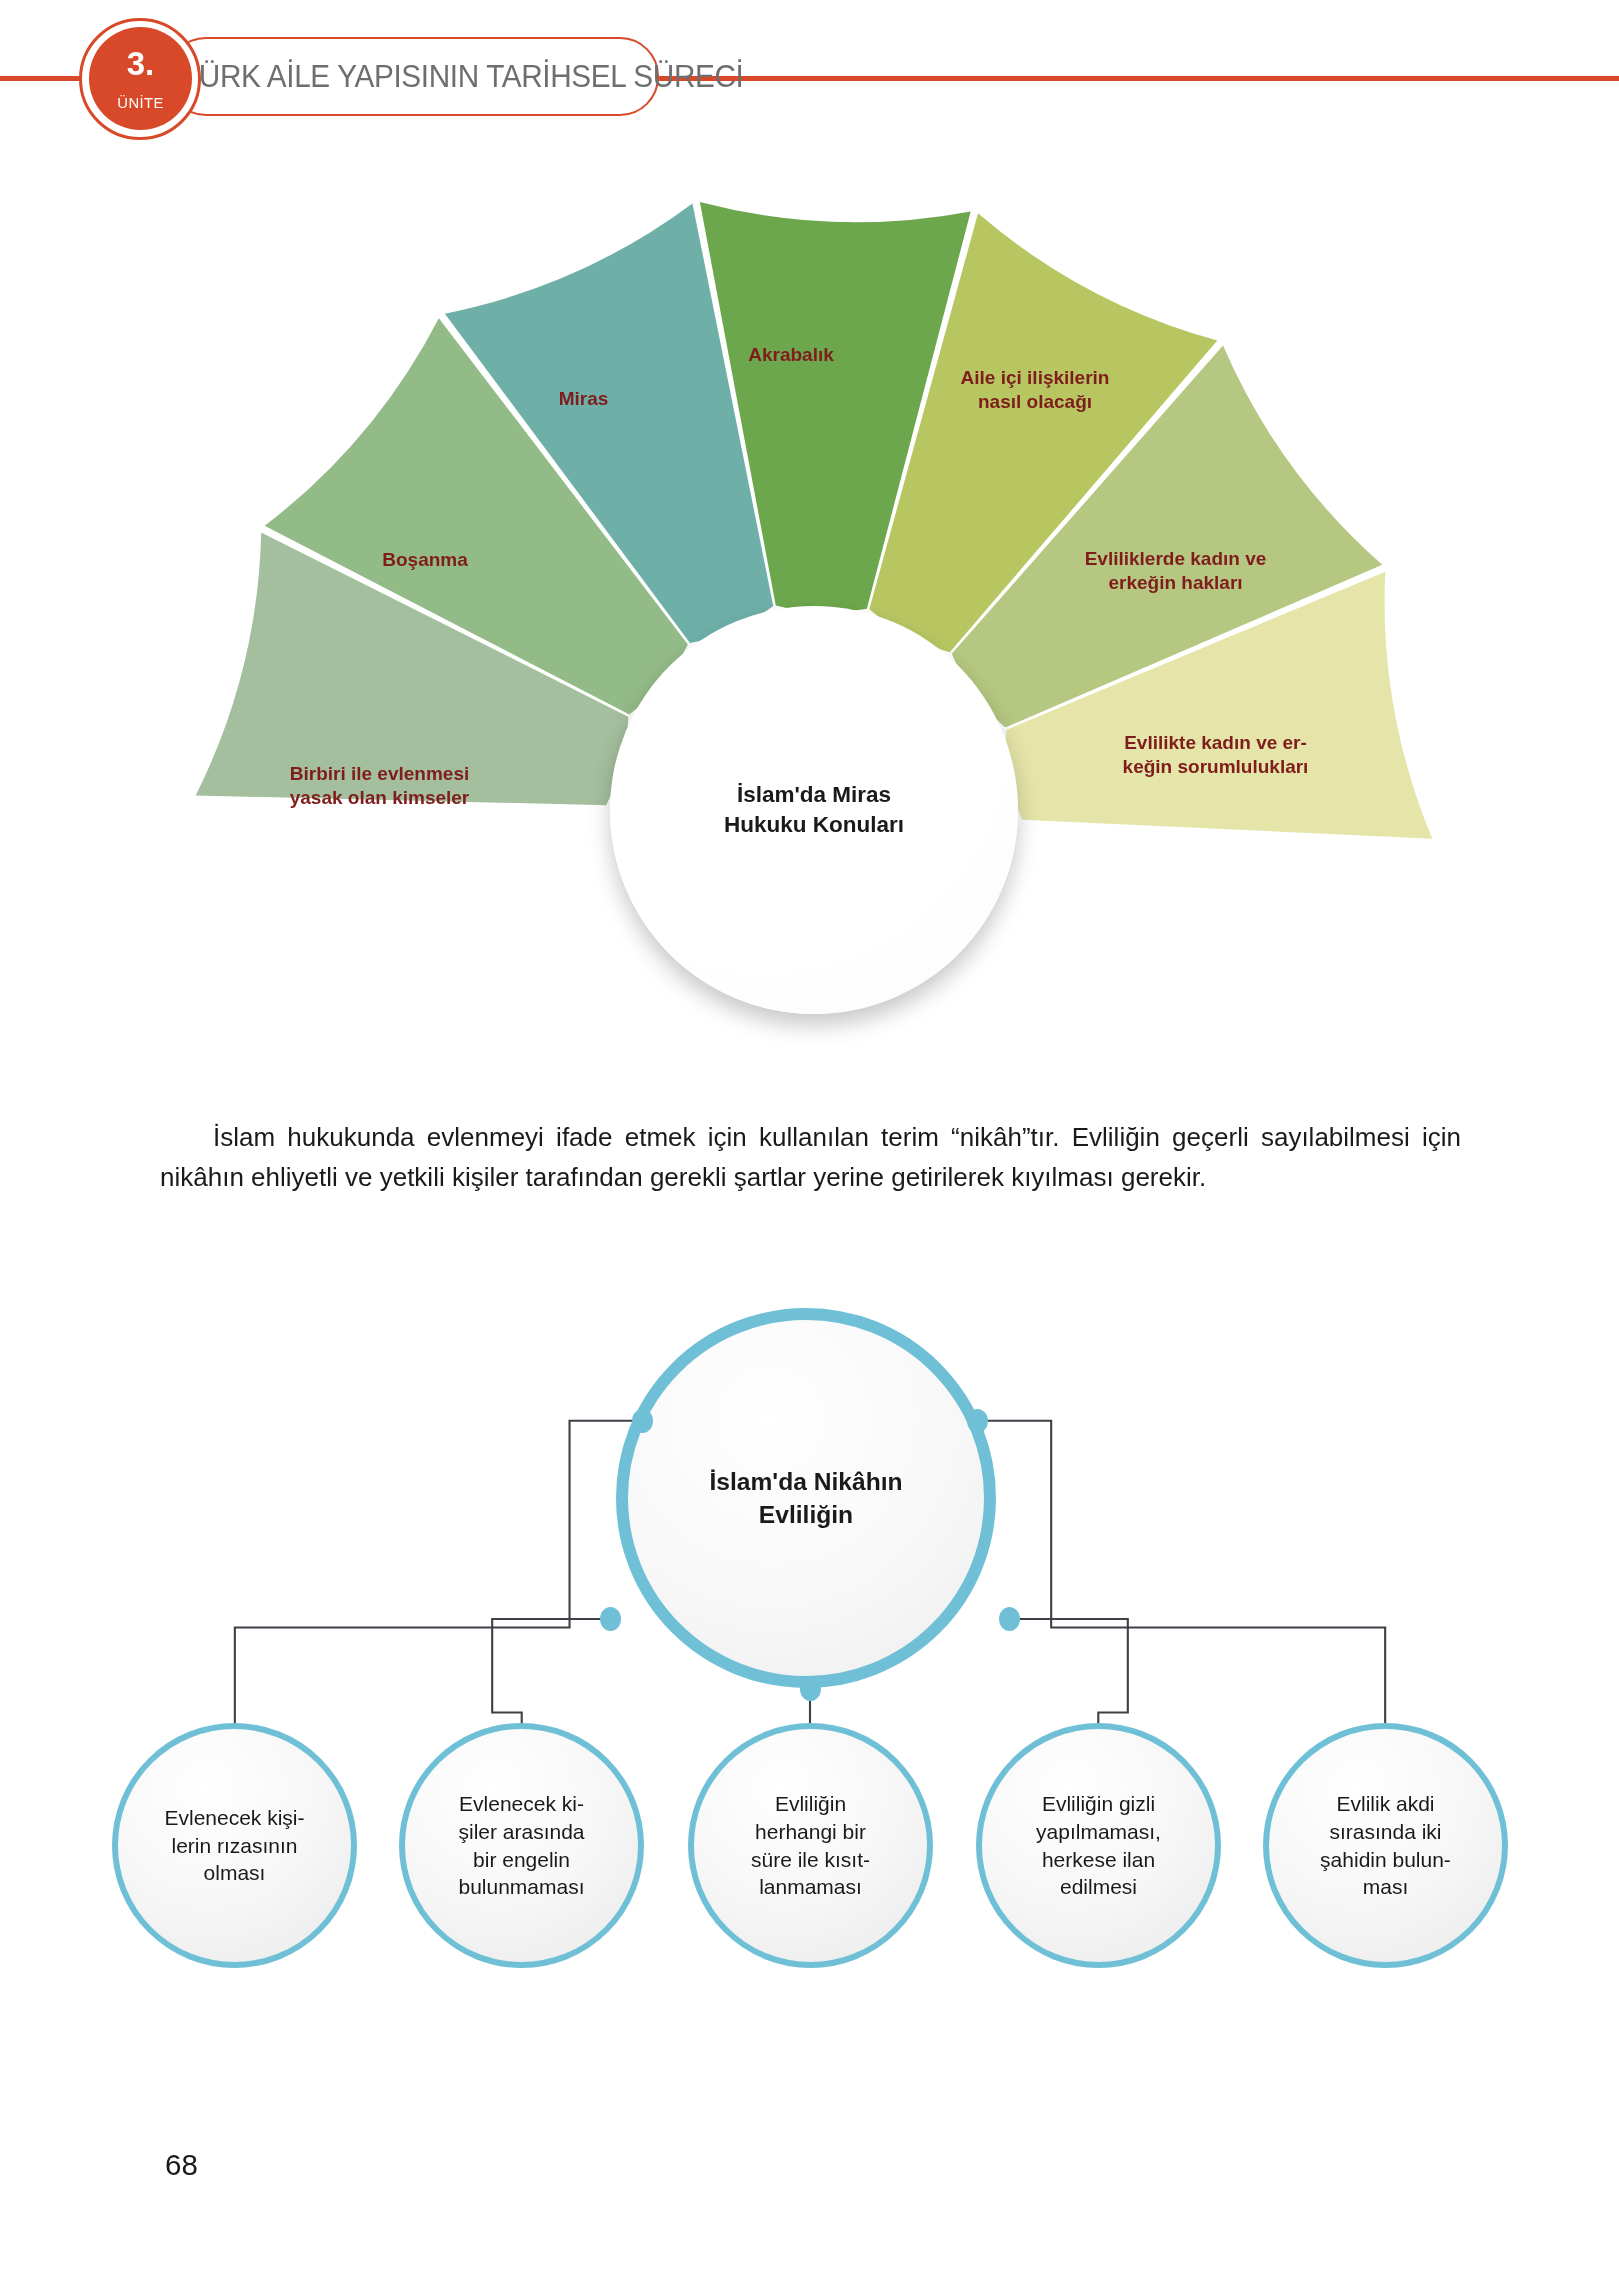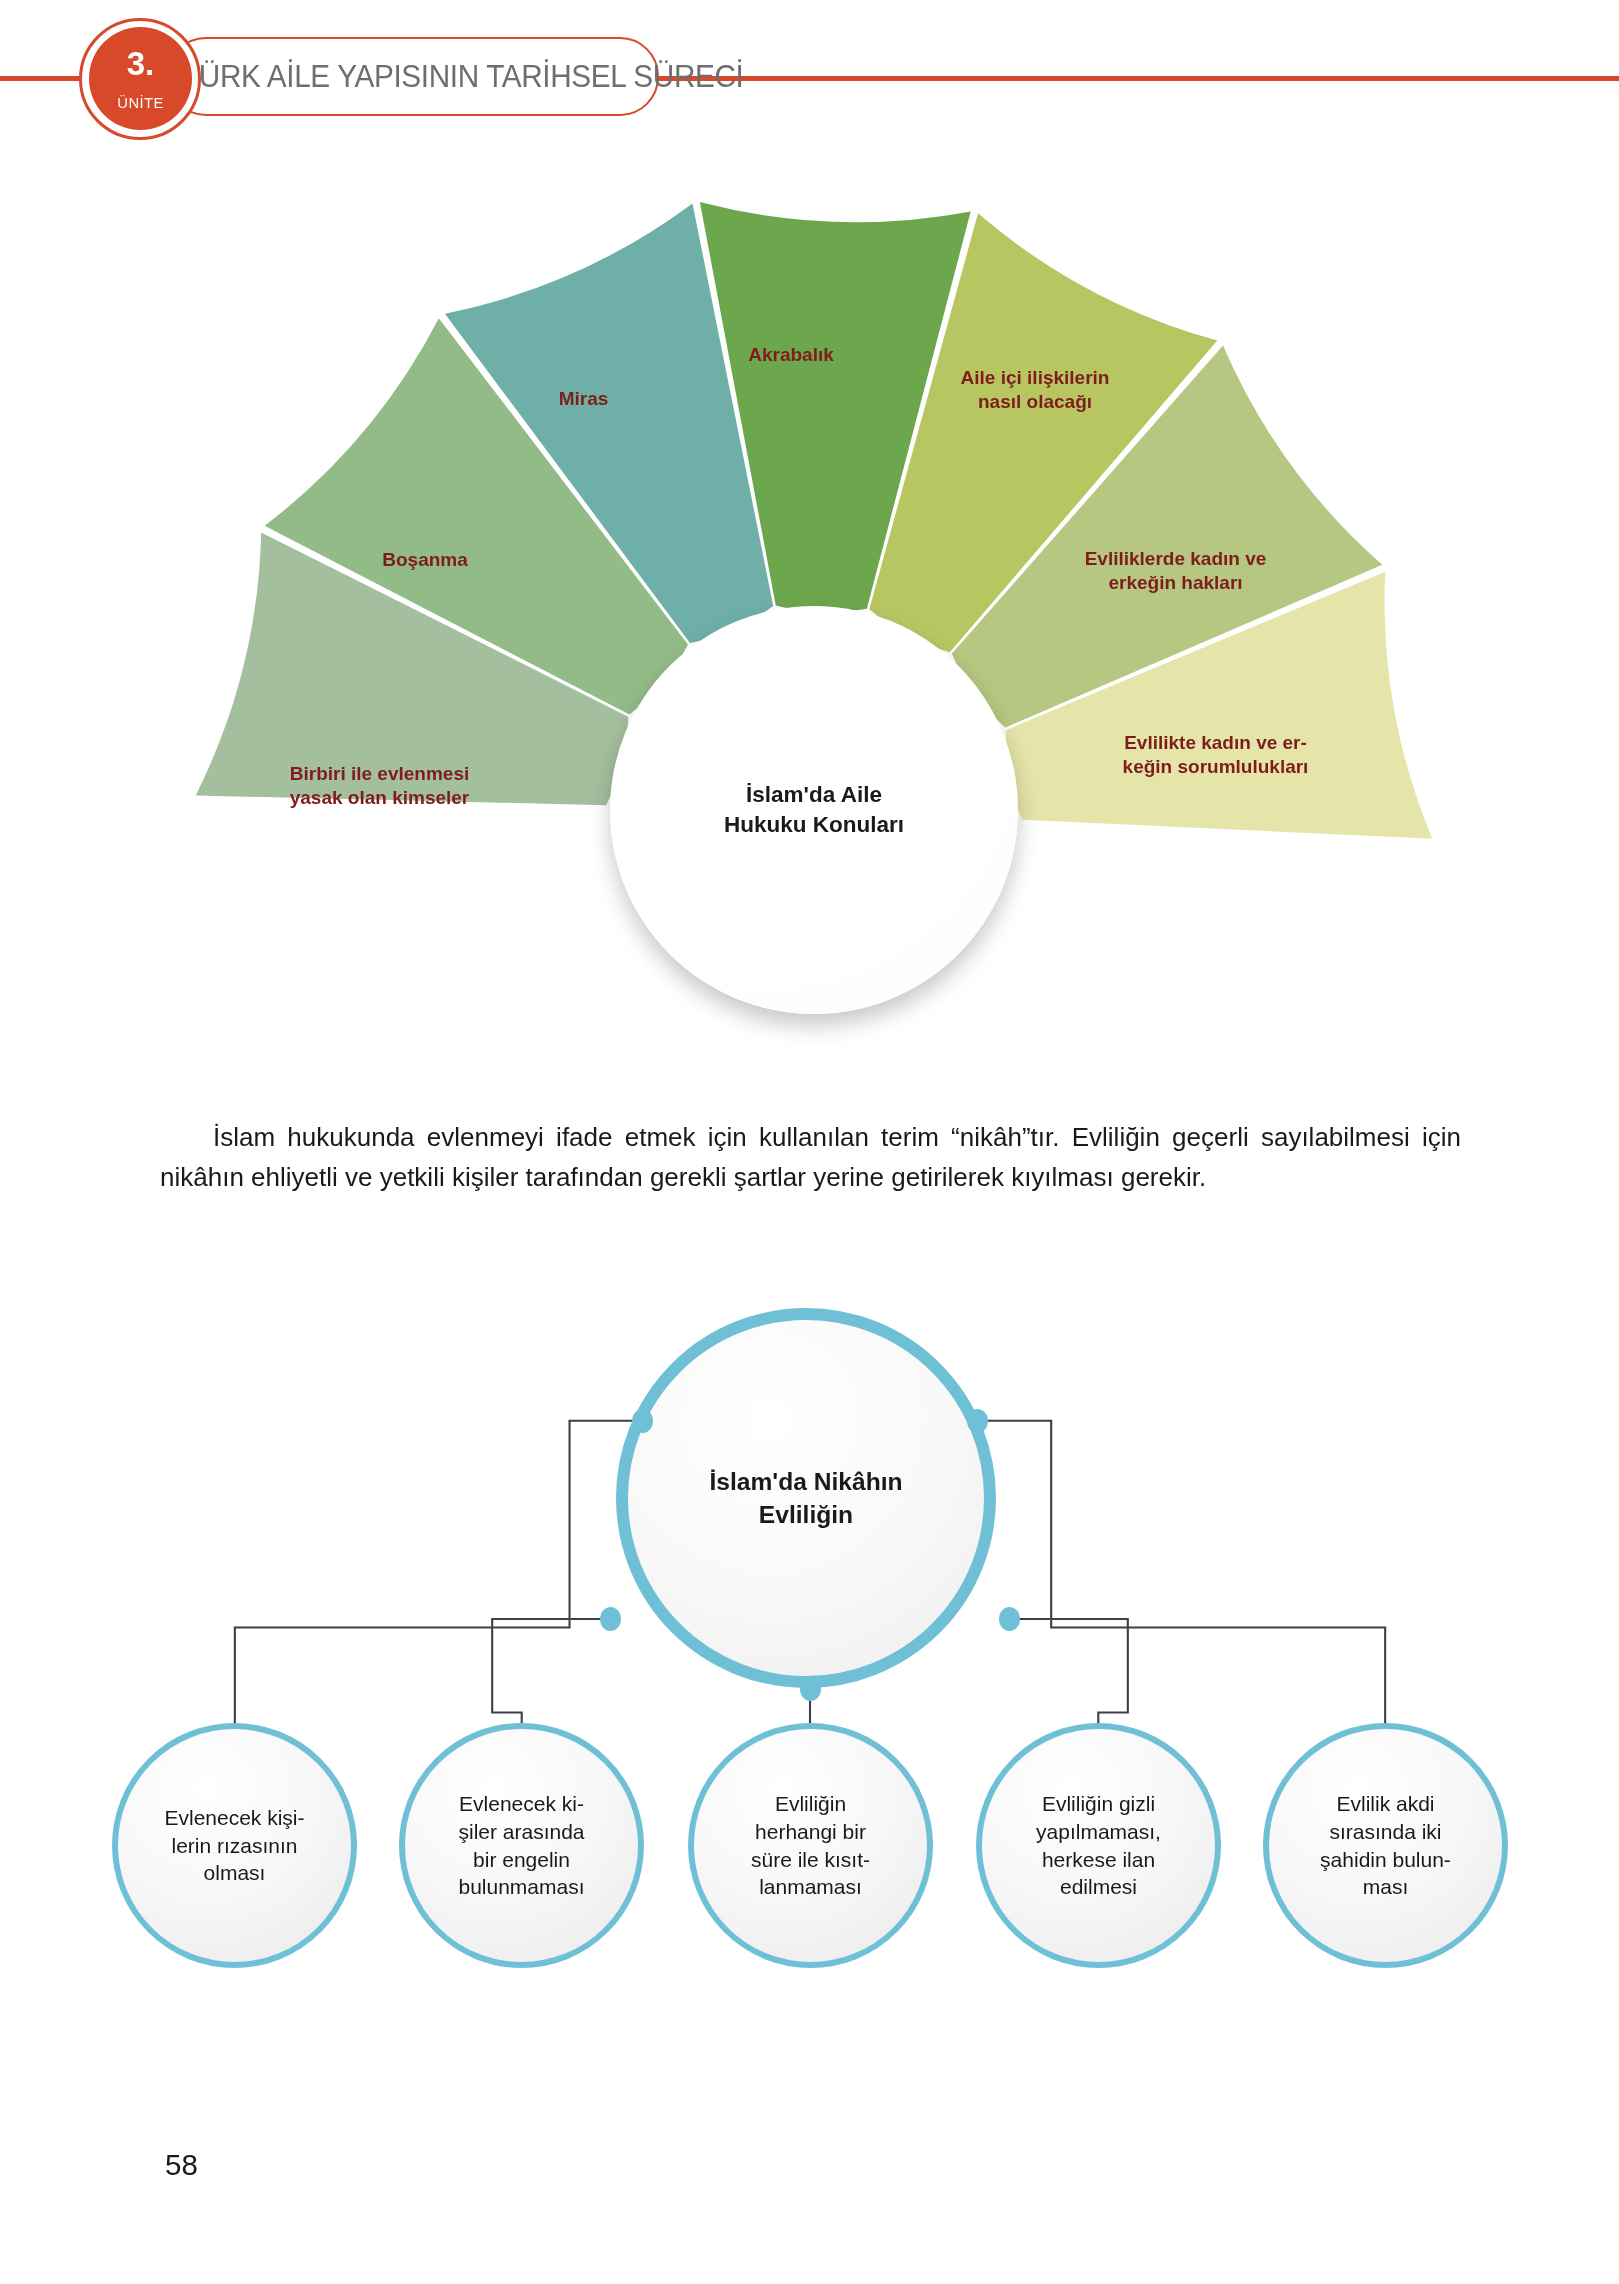--- a/index.html
+++ b/index.html
@@ -307,21 +307,21 @@
       <div>erkeğin hakları</div>
     </div>
 
     <div class="seg-label" style="left:1054px; top:731px; width:323px;">
       <div>Evlilikte kadın ve er-</div>
       <div>keğin sorumlulukları</div>
     </div>
 
     <div class="hub-circle">
       <div class="hub-text">
-        <div>İslam'da Aile</div>
+        <div>İslam'da Miras</div>
         <div>Hukuku Konuları</div>
       </div>
     </div>
   </div>
 
   <p class="body-paragraph">İslam hukukunda evlenmeyi ifade etmek için kullanılan terim “nikâh”tır. Evliliğin geçerli sayılabilmesi için nikâhın ehliyetli ve yetkili kişiler tarafından gerekli şartlar yerine getirilerek kıyılması gerekir.</p>
 
   <div class="nikah-wrap">
     <svg id="connectorSvg" width="1620" height="823" viewBox="0 0 2304 1170">
       <g id="connGroup" stroke="#3d4147" stroke-width="3" fill="none">
@@ -384,16 +384,16 @@
     <div class="leaf" style="left:1263px;">
       <div class="leaf-text">
         <div>Evlilik akdi</div>
         <div>sırasında iki</div>
         <div>şahidin bulun-</div>
         <div>ması</div>
       </div>
     </div>
   </div>
 
-  <div class="page-number">58</div>
+  <div class="page-number">68</div>
 
 </div>
 
 
 </body></html>

